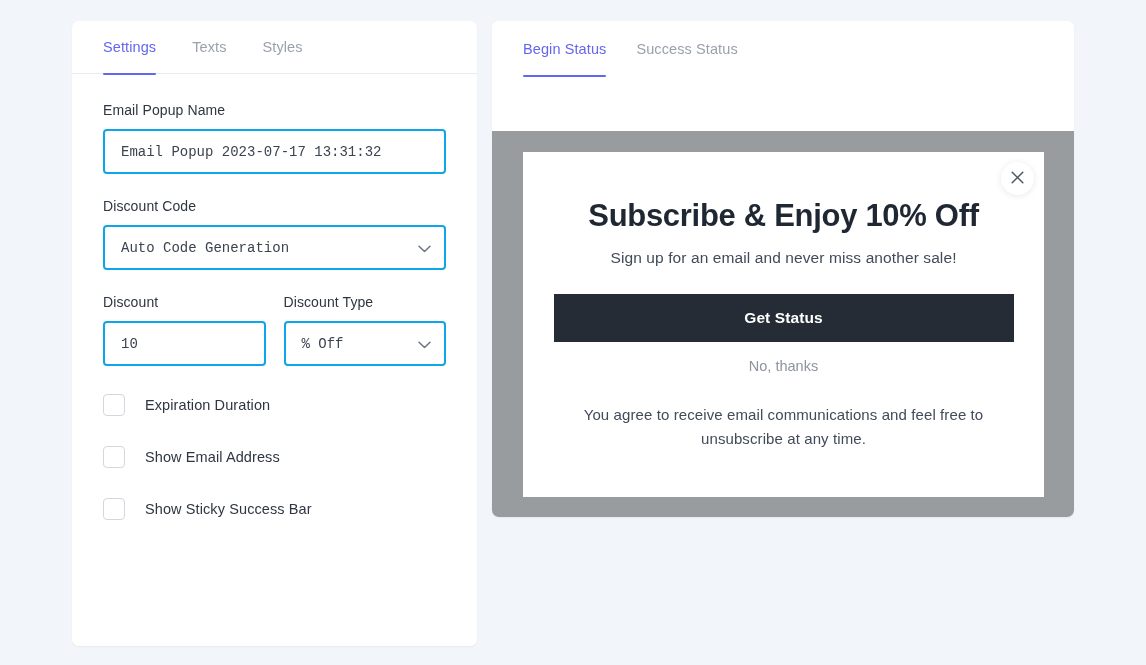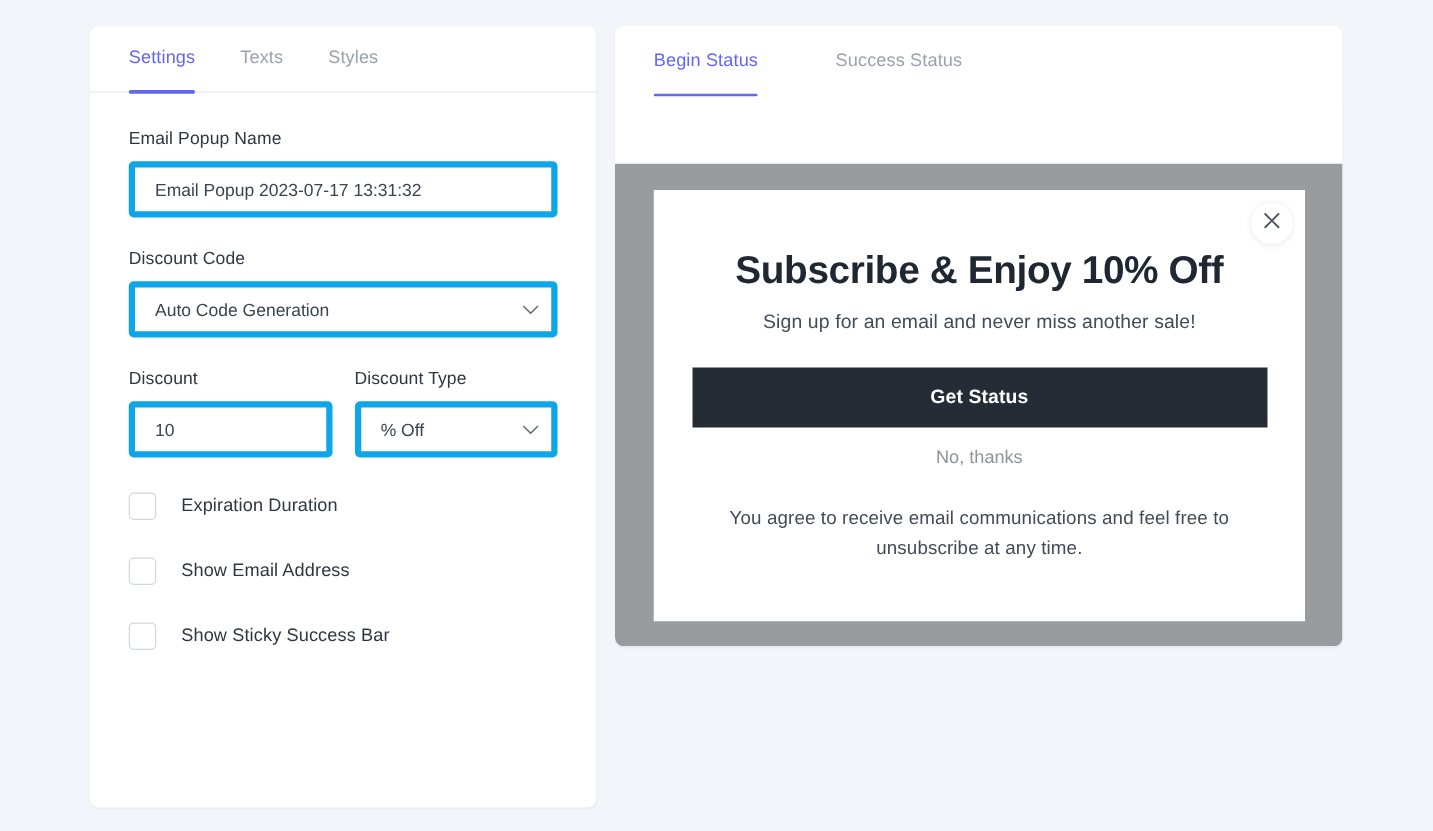--- a/index.html
+++ b/index.html
@@ -30,21 +30,21 @@
     border-radius: 7px;
     box-shadow: 0 1px 2px rgba(22, 29, 37, 0.05);
   }
 
   .tabbar {
     position: relative;
     height: 53px;
     border-bottom: 1px solid #e7eaee;
     padding: 0 31px;
     display: flex;
-    align-items: center;
+    align-items: flex-start;
   }
 
   .tab {
     position: relative;
     height: 53px;
     display: flex;
     align-items: center;
     font-size: 14.5px;
     color: #9aa1ad;
     margin-right: 36px;
@@ -75,24 +75,24 @@
     font-size: 14px;
     color: #2e3641;
     margin-bottom: 11px;
     letter-spacing: 0.1px;
   }
 
   .text-input,
   .select-input {
     width: 100%;
     height: 45px;
-    border: 5px solid #0ea5e9;
+    border: 2px solid #0ea5e9;
     border-radius: 4px;
     background: #ffffff;
-    font-family: Liberation Sans, sans-serif;
+    font-family: Liberation Mono, monospace;
     font-size: 14px;
     color: #3b434f;
     padding: 0 16px;
     display: flex;
     align-items: center;
     outline: none;
   }
 
   .select-wrap { position: relative; width: 100%; }
 
@@ -167,21 +167,20 @@
     letter-spacing: 0.1px;
   }
 
   .status-tabbar {
     position: relative;
     height: 57px;
     padding: 0 31px;
     display: flex;
     align-items: flex-start;
     background: #fff;
-    gap: 32px;
   }
 
   .status-tab {
     position: relative;
     height: 56px;
     display: flex;
     align-items: center;
     font-size: 14.5px;
     color: #9aa1ad;
     margin-right: 30px;

